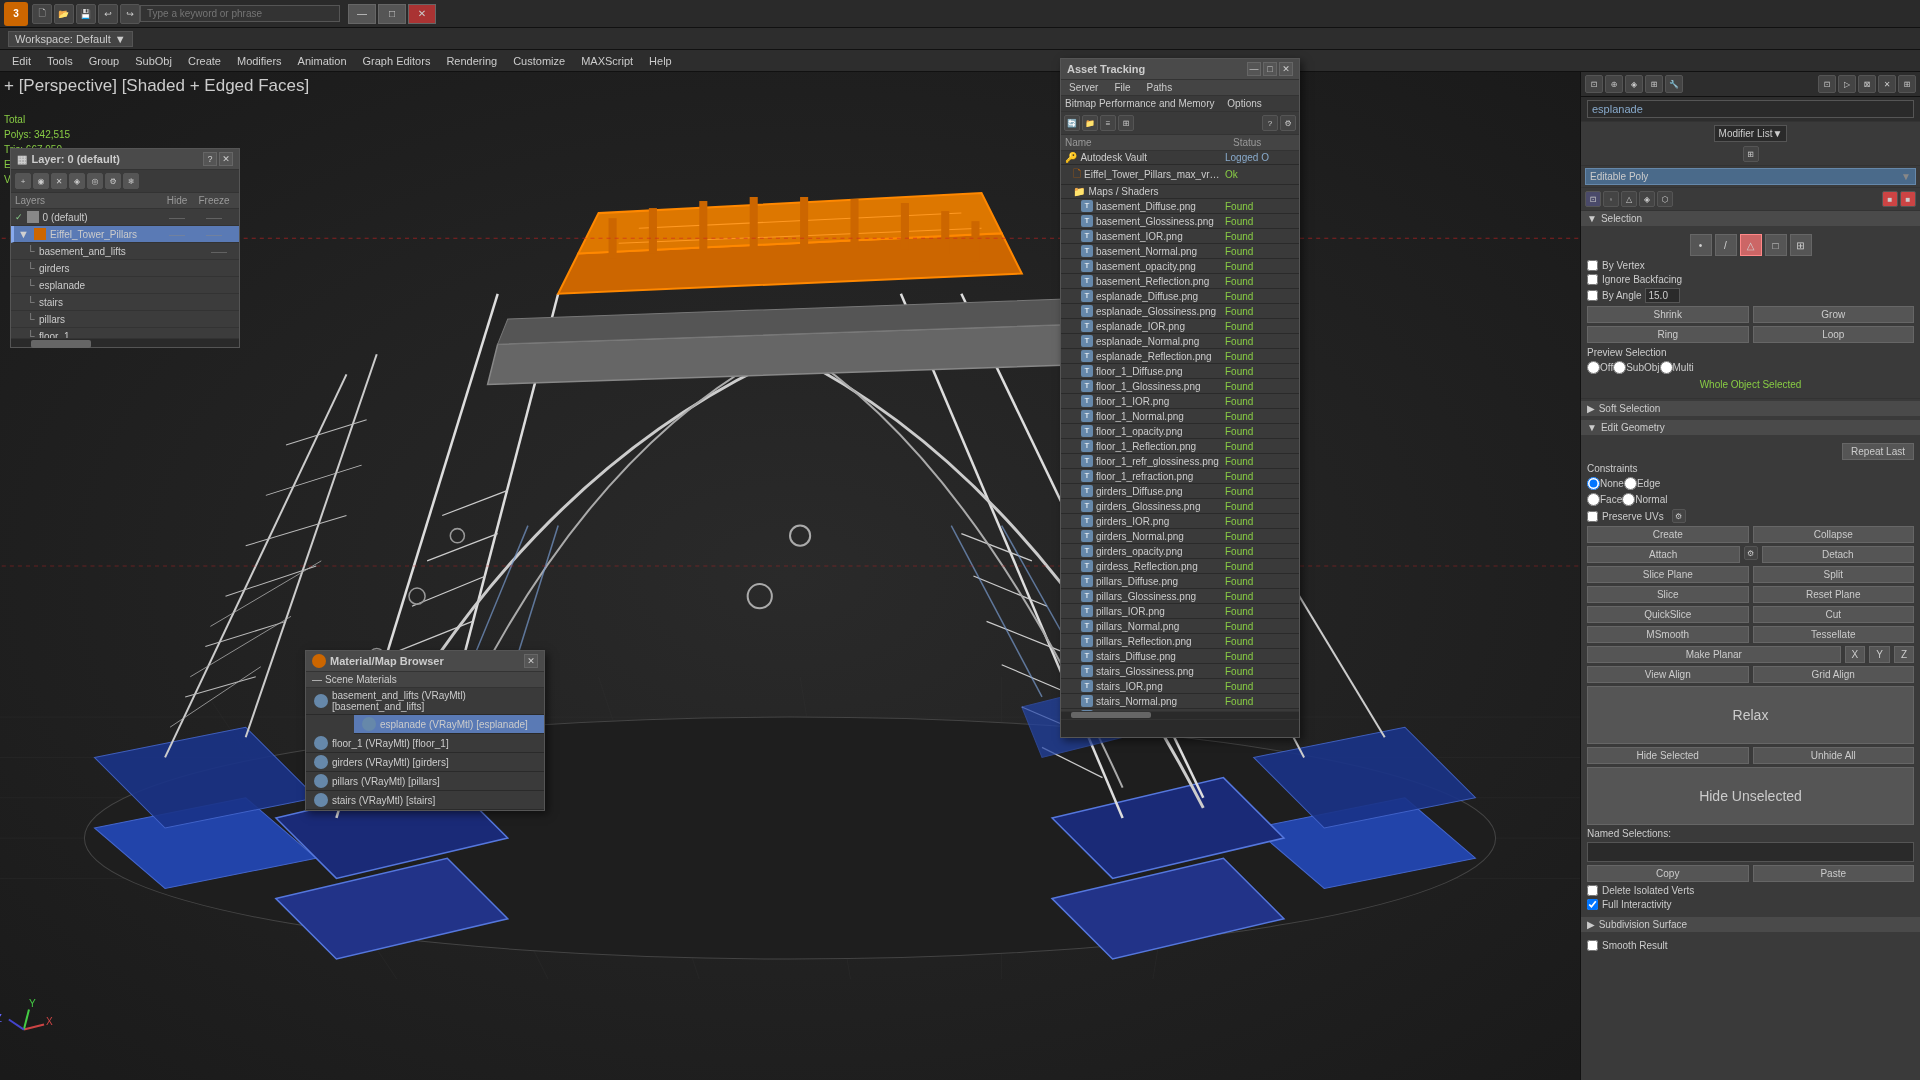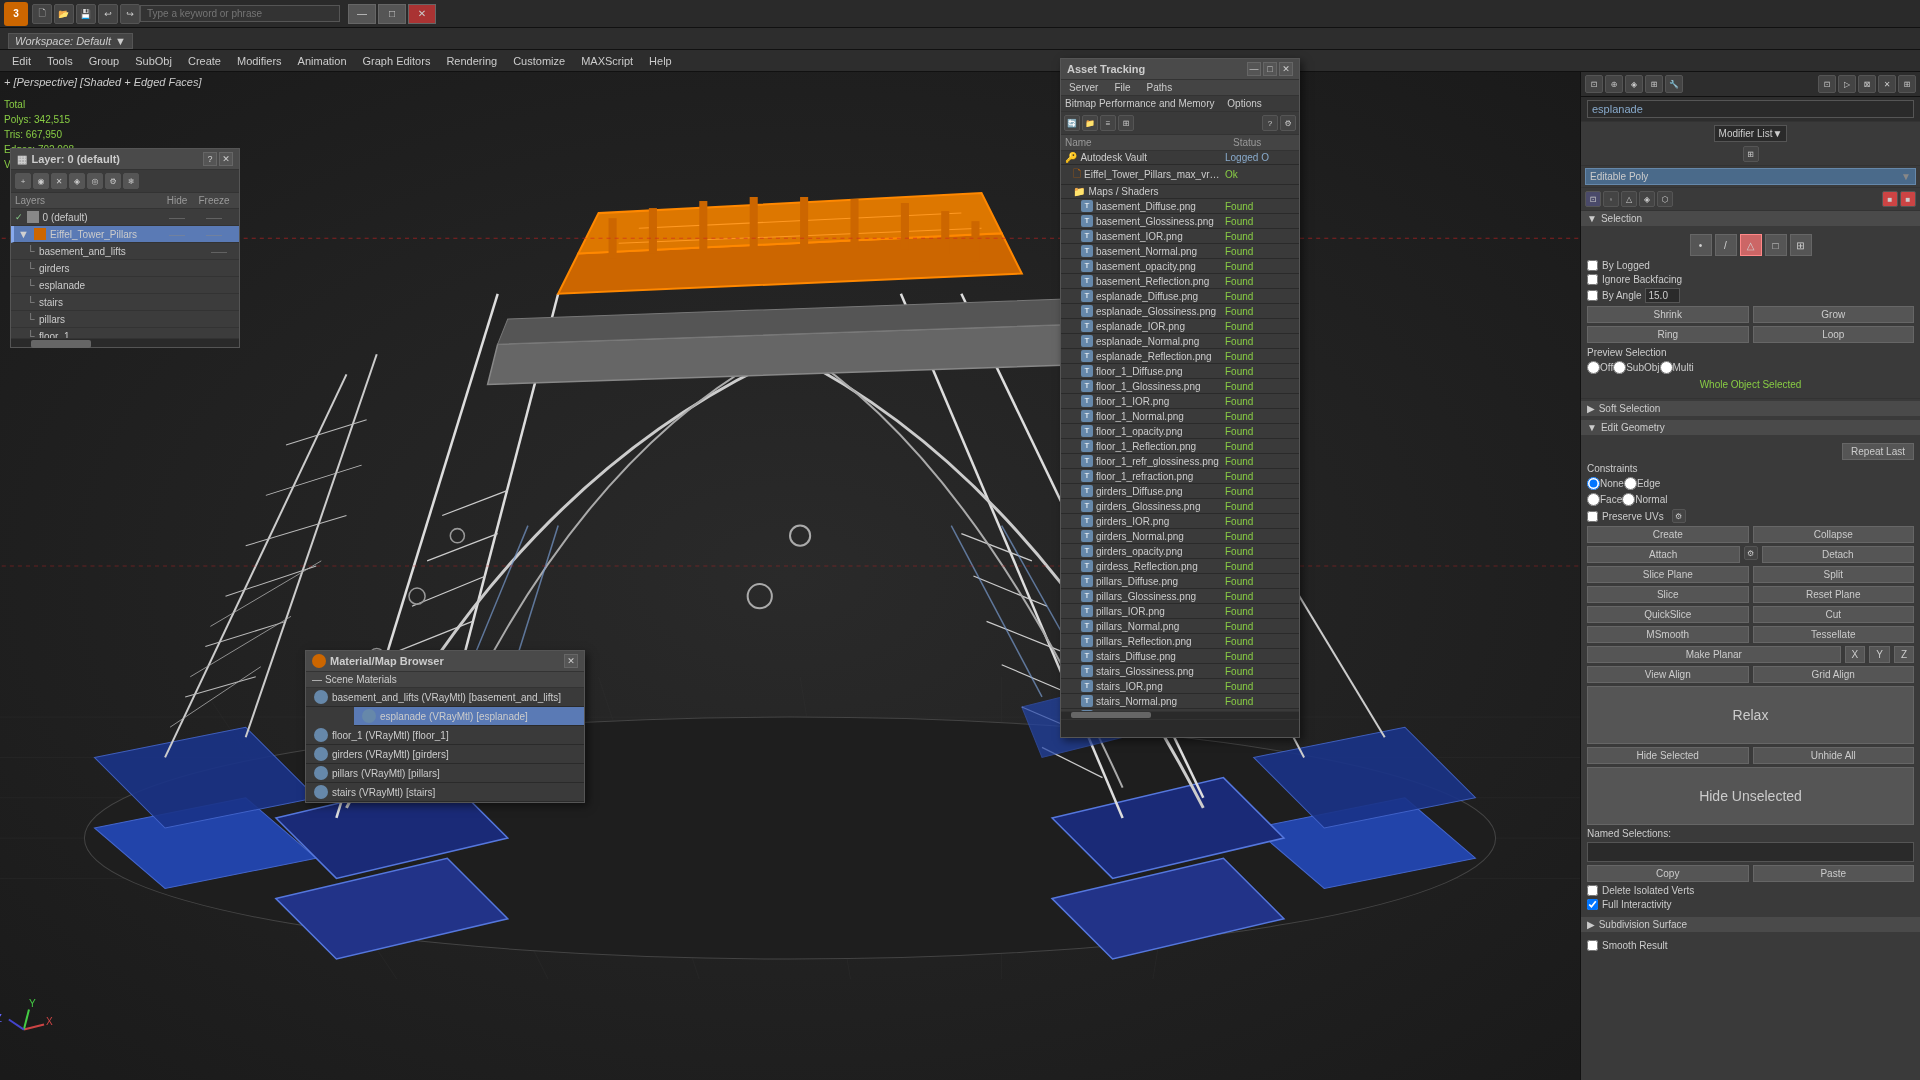--- a/index.html
+++ b/index.html
@@ -59,25 +59,24 @@
       display: flex; align-items: center; justify-content: center;
       font-size: 10px; cursor: pointer; color: #ccc;
     }
     .win-btn.close { background: #aa3333; }
 
     
     .workspace-bar {
       background: #2d2d2d;
       height: 22px;
       display: flex;
-      align-items: flex-end;
+      align-items: center;
       padding: 0 8px;
       gap: 4px;
       border-bottom: 1px solid #111;
-      font-style: italic;
     }
     .workspace-dropdown {
       background: #444;
       border: 1px solid #555;
       padding: 1px 6px;
       font-size: 11px;
       color: #ccc;
       display: flex; align-items: center; gap: 4px;
     }
 
@@ -312,21 +311,21 @@
     .asset-item.sub { padding-left: 12px; }
     .asset-item.sub2 { padding-left: 20px; }
     .asset-name { flex: 1; color: #ccc; white-space: nowrap; overflow: hidden; text-overflow: ellipsis; }
     .asset-status { width: 70px; color: #88cc44; }
 
     
     .material-browser {
       position: absolute;
       top: 650px;
       left: 305px;
-      width: 280px;
+      width: 240px;
       background: #3a3a3a;
       border: 1px solid #555;
       z-index: 20;
       box-shadow: 3px 3px 8px rgba(0,0,0,0.5);
     }
     .mat-titlebar {
       background: #4a4a4a;
       padding: 3px 6px;
       display: flex;
       align-items: center;
@@ -371,24 +370,23 @@
     }
 
     
     .viewport-info {
       position: absolute;
       top: 4px;
       left: 4px;
       z-index: 5;
     }
     .vp-label {
-      font-size: 11px;
+      font-size: 17px;
       color: #ccc;
-      margin-bottom: 9px;
-      font-style: italic;
+      margin-bottom: 16px;
     }
     .vp-stats {
       font-size: 10px;
       color: #88cc44;
       line-height: 1.5;
     }
 
     .scrollbar-h {
       height: 10px;
       background: #2a2a2a;
@@ -1055,21 +1053,21 @@
 
         <div style="display:flex;justify-content:center;gap:3px;margin-bottom:4px;">
           <div class="sel-icon-btn">•</div>
           <div class="sel-icon-btn">/</div>
           <div class="sel-icon-btn active">△</div>
           <div class="sel-icon-btn">□</div>
           <div class="sel-icon-btn">⊞</div>
         </div>
         <div class="checkbox-row">
           <input type="checkbox" style="">
-          <span class="checkbox-label">By Logged</span>
+          <span class="checkbox-label">By Vertex</span>
         </div>
         <div class="checkbox-row">
           <input type="checkbox" style="">
           <span class="checkbox-label">Ignore Backfacing</span>
         </div>
         <div class="checkbox-row">
           <input type="checkbox" style="">
           <span class="checkbox-label">By Angle</span>
           <input type="text" class="number-input" value="15.0" style="">
         </div>

